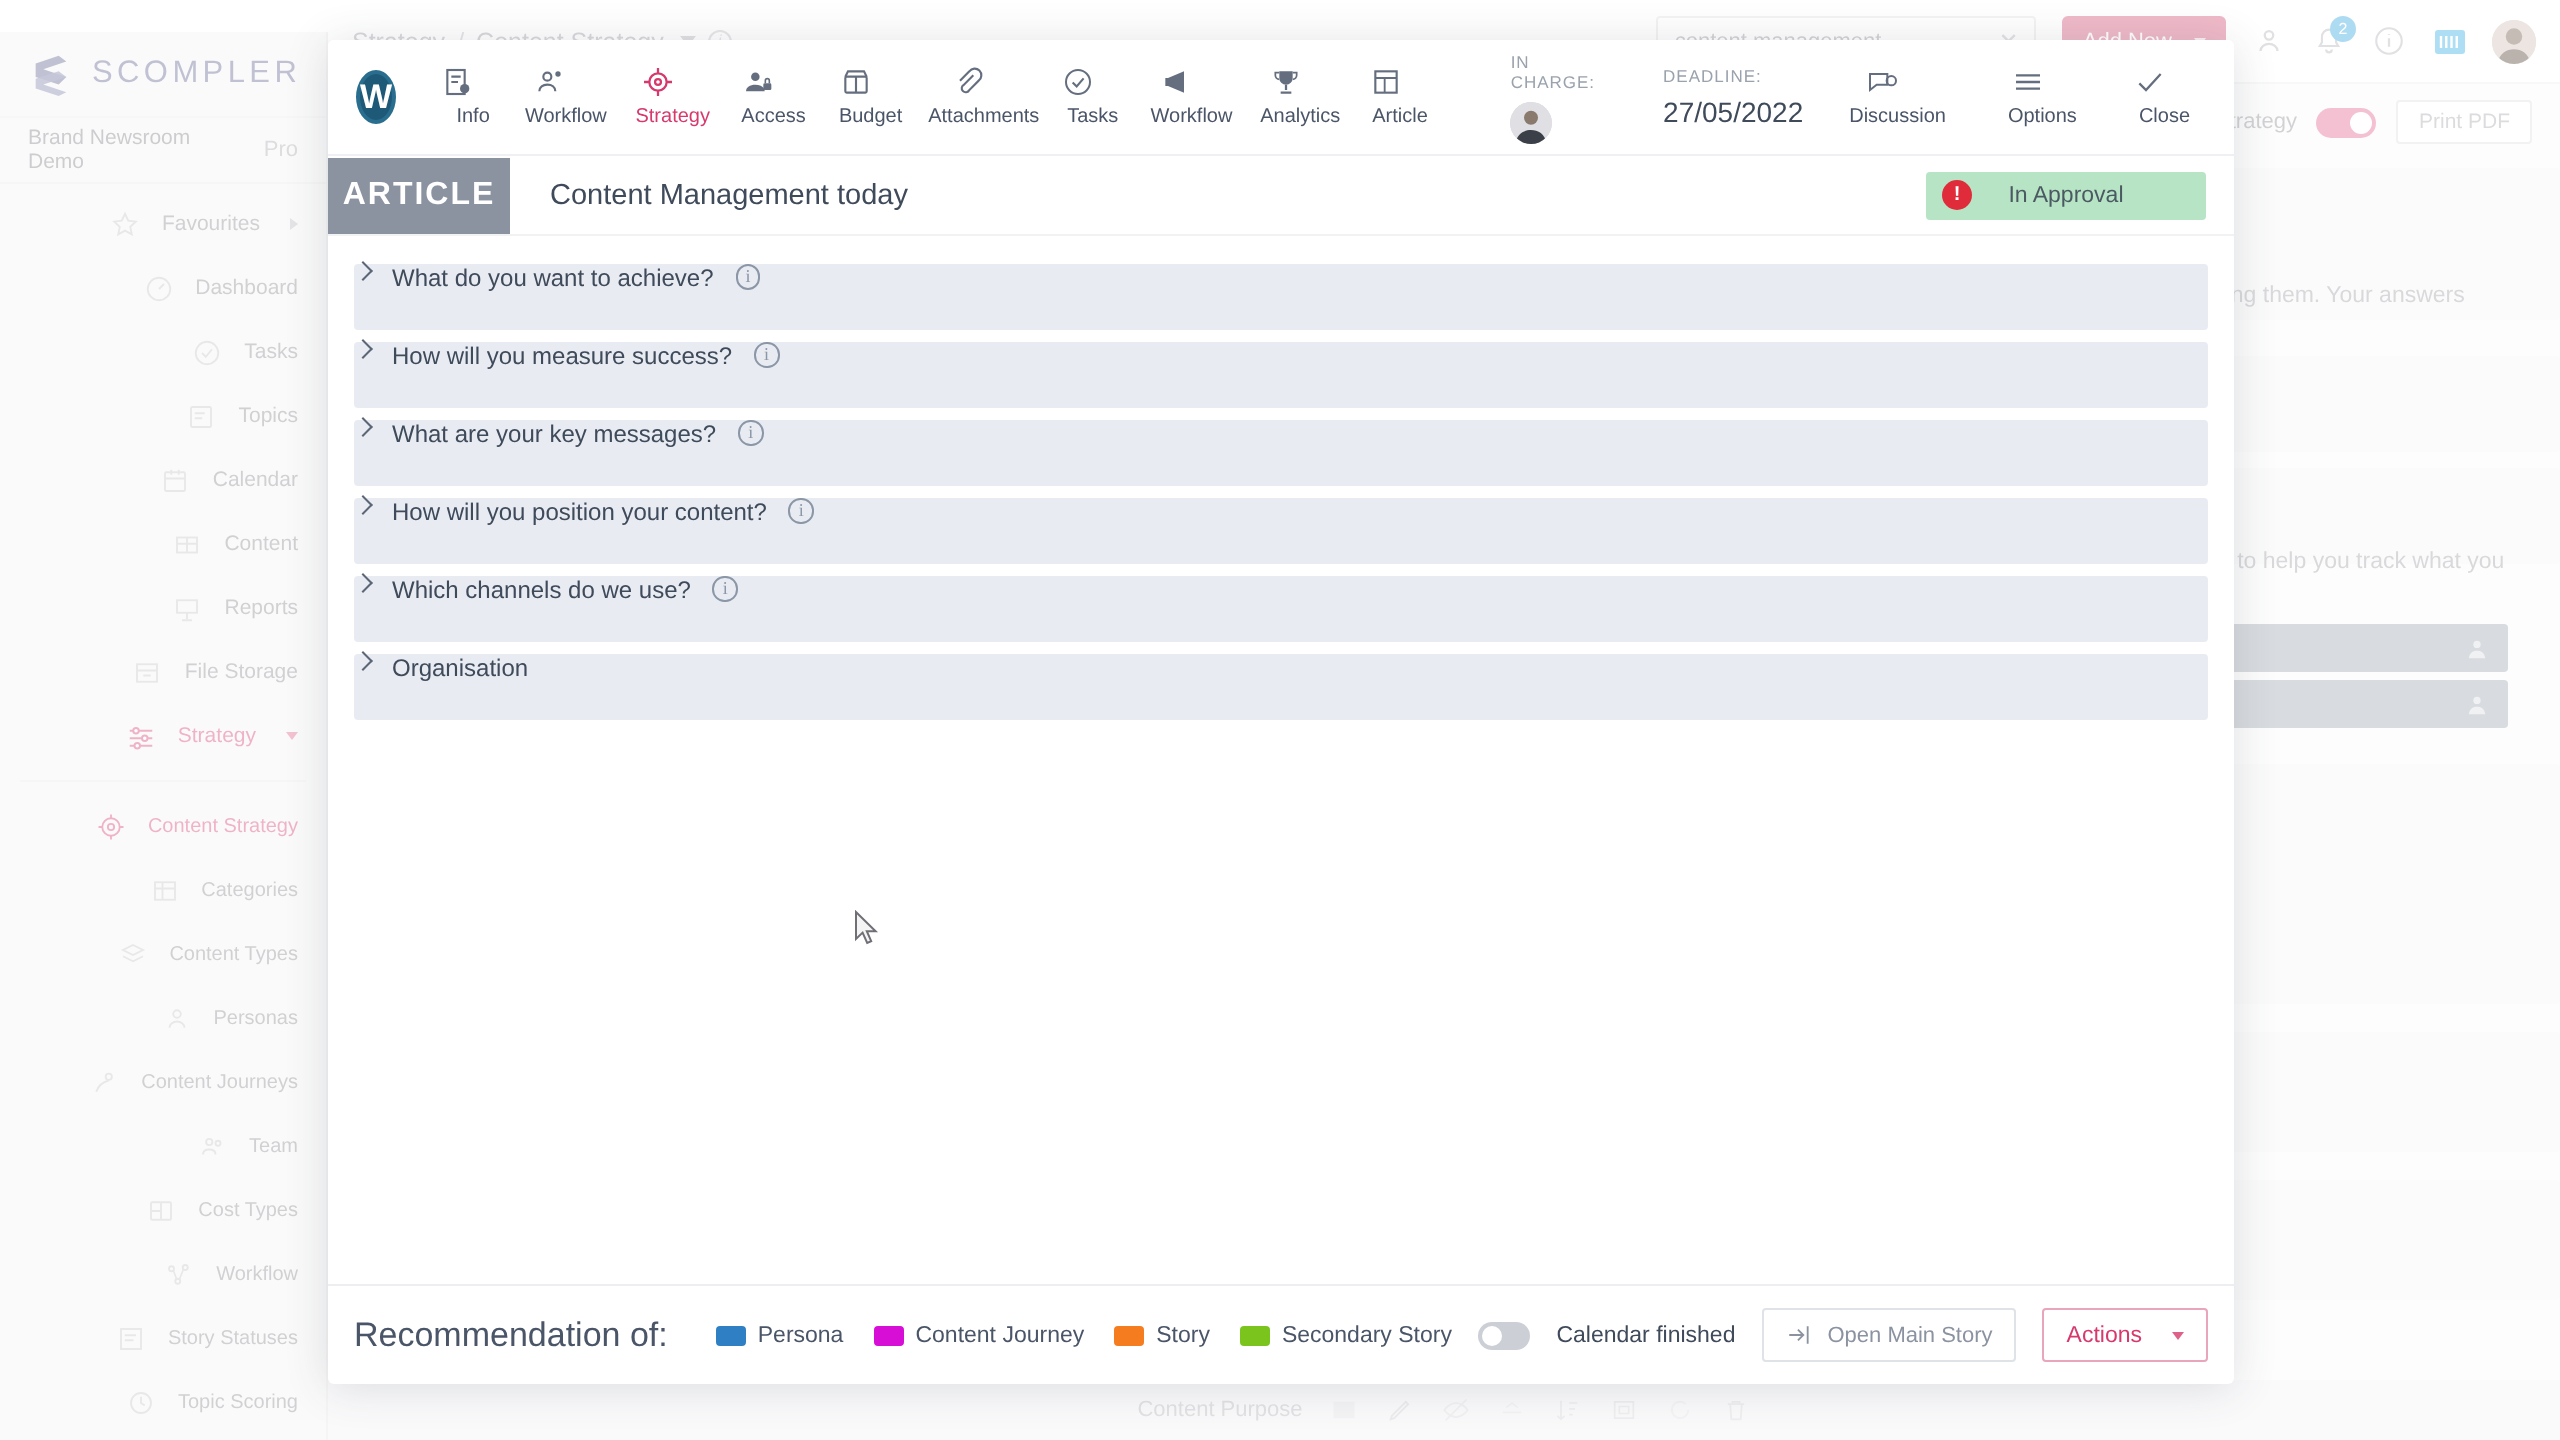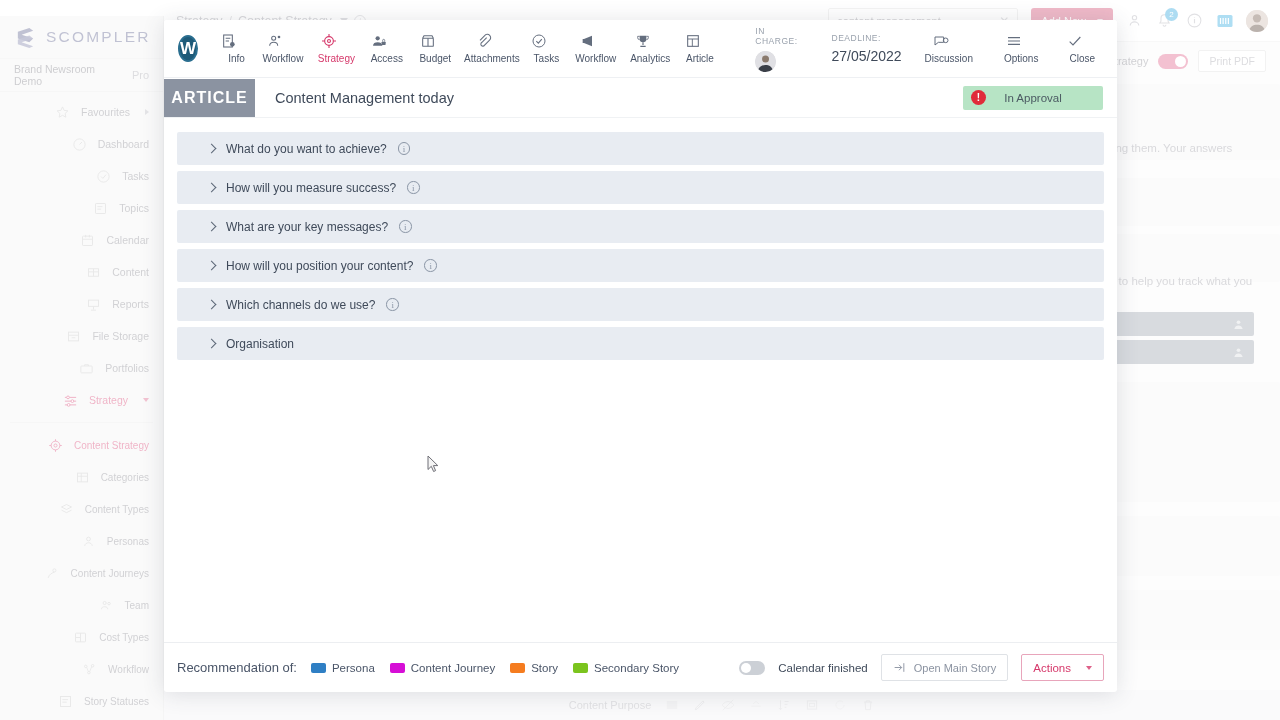--- a/index.html
+++ b/index.html
@@ -210,40 +210,40 @@
   }
   .status-dot {
     position: absolute; left: 8px; width: 15px; height: 15px; border-radius: 50%;
     background: #e02b3a; color: #fff; font-size: 10px; font-weight: 700;
     display: flex; align-items: center; justify-content: center;
   }
 
   .modal-body { flex: 1; padding: 14px 13px 0 13px; overflow: hidden; }
   .acc-row {
     height: 33px; background: #e8ecf2; border-radius: 2px;
-    display: flex; align-items: center; gap: 11px; padding-left: 30px;
+    display: flex; align-items: flex-start; gap: 11px; padding-left: 0;
     margin-bottom: 6px; cursor: pointer;
   }
   .chev {
     width: 7px; height: 7px; border-right: 1.6px solid #5b6676;
     border-bottom: 1.6px solid #5b6676; transform: rotate(-45deg);
     margin-left: 1px;
   }
   .acc-label { font-size: 12px; color: #3f4a5a; }
   .acc-info {
     width: 12.5px; height: 12.5px; border: 1px solid #8b96a6; border-radius: 50%;
     font-size: 9px; color: #8b96a6; display: flex; align-items: center;
     justify-content: center; font-family: "Liberation Serif", serif;
   }
 
   .modal-footer {
     height: 50px; border-top: 1px solid #eceef1; display: flex;
     align-items: center; padding: 0 13px;
   }
-  .rec-label { font-size: 13px; color: #4a5568; margin-right: 14px; text-align: right; }
+  .rec-label { font-size: 17px; color: #4a5568; margin-right: 24px; text-align: right; }
   .legend { display: flex; align-items: center; gap: 15px; }
   .leg { display: flex; align-items: center; gap: 6px; }
   .leg-sw { width: 15px; height: 10px; border-radius: 2px; }
   .leg-tx { font-size: 11.5px; color: #4a5568; }
   .footer-right { margin-left: auto; display: flex; align-items: center; gap: 13px; }
   .toggle-off {
     width: 26px; height: 14px; border-radius: 8px; background: #ccd0d6;
     position: relative;
   }
   .toggle-off::after {
@@ -334,27 +334,20 @@
               <path d="M12 15v5M8 21h8" stroke="#aaa" stroke-width="1.5"></path>
             </svg>
           <span>Reports</span>
         </div>
         <div class="nav-item">
           <svg class="ic" viewBox="0 0 24 24">
               <rect x="4" y="5" width="16" height="14" fill="none" stroke="#aaa" stroke-width="1.5"></rect>
               <path d="M4 10h16M9 14h6" stroke="#aaa" stroke-width="1.5"></path>
             </svg>
           <span>File Storage</span>
-        </div>
-        <div class="nav-item">
-          <svg class="ic" viewBox="0 0 24 24">
-              <rect x="3" y="8" width="18" height="11" rx="1" fill="none" stroke="#aaa" stroke-width="1.5"></rect>
-              <path d="M9 8V6h6v2" fill="none" stroke="#aaa" stroke-width="1.5"></path>
-            </svg>
-          <span>Portfolios</span>
         </div>
         <div class="nav-item active">
           <svg class="ic" viewBox="0 0 24 24">
               <path d="M3 7h18M3 13h18M3 19h18" stroke="#d6396b" stroke-width="1.6"></path>
               <circle cx="8" cy="7" r="2.2" fill="#fff" stroke="#d6396b" stroke-width="1.6"></circle>
               <circle cx="15" cy="13" r="2.2" fill="#fff" stroke="#d6396b" stroke-width="1.6"></circle>
               <circle cx="9" cy="19" r="2.2" fill="#fff" stroke="#d6396b" stroke-width="1.6"></circle>
             </svg>
           <span>Strategy</span>
           <span class="caret-sm"></span>

